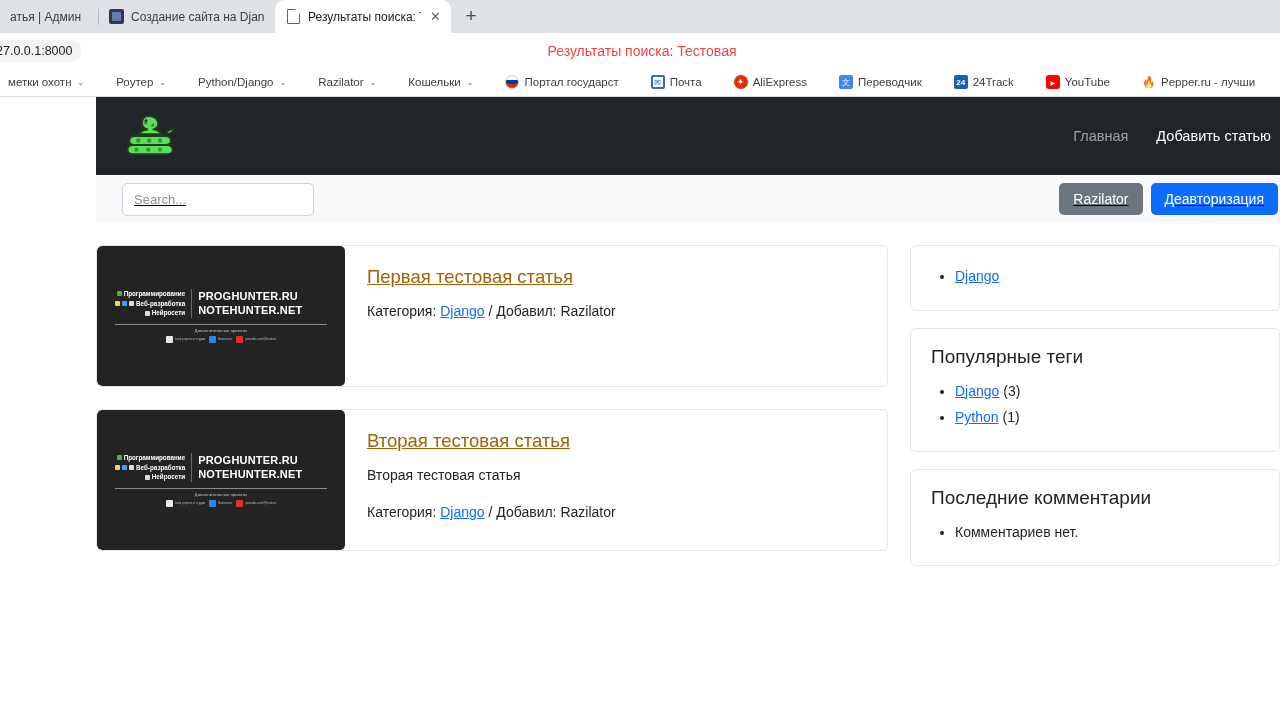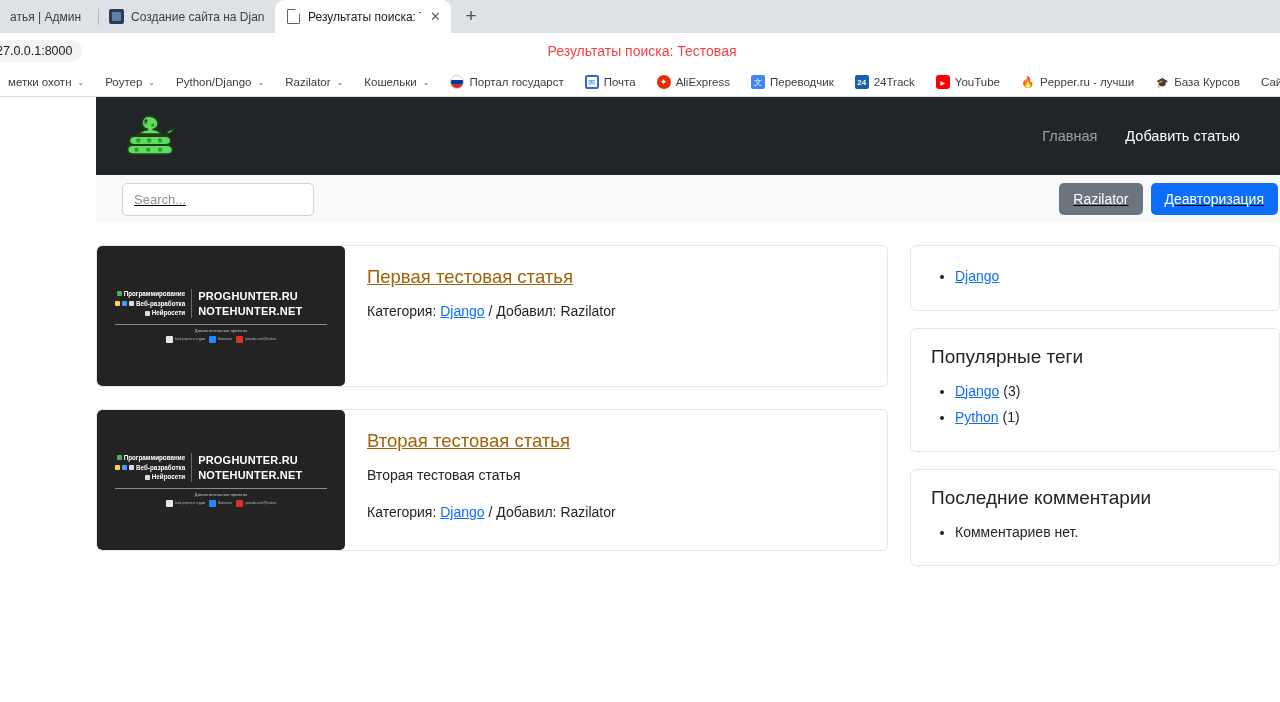--- a/index.html
+++ b/index.html
@@ -122,21 +122,21 @@
     color: #ef4444;
     pointer-events: none;
   }
 
   .bookmarks {
     height: 29px;
     background: #ffffff;
     border-bottom: 1px solid #dadce0;
     display: flex;
     align-items: center;
-    gap: 5px;
+    gap: 16px;
     font-size: 11.5px;
     color: #3c4043;
     overflow: hidden;
     padding-left: 0px;
   }
   .bm {
     display: flex;
     align-items: center;
     gap: 5px;
     padding: 3px 8px;
@@ -172,21 +172,21 @@
     position: relative;
   }
 
   .site-header {
     background: #212529;
     height: 78px;
     margin-left: 96px;
     width: 1184px;
     display: flex;
     align-items: center;
-    padding: 0 40px 0 26px;
+    padding: 0 9px 0 26px;
   }
   .logo { width: 58px; height: 58px; }
   .site-nav {
     margin-left: auto;
     display: flex;
     align-items: center;
     gap: 28px;
     font-size: 14.5px;
   }
   .nav-link { color: rgba(255,255,255,.55); text-decoration: none; cursor: pointer; }
@@ -254,21 +254,21 @@
     border-radius: 5px;
     display: flex;
     flex-direction: column;
     align-items: center;
     justify-content: center;
     padding: 8px;
   }
   .thumb-inner { width: 100%; max-width: 212px; }
   .thumb-top {
     display: flex;
-    align-items: flex-end;
+    align-items: flex-start;
     gap: 6px;
   }
   .thumb-left {
     text-align: right;
     font-size: 6.3px;
     font-weight: bold;
     color: #ffffff;
     line-height: 1.55;
     white-space: nowrap;
   }

